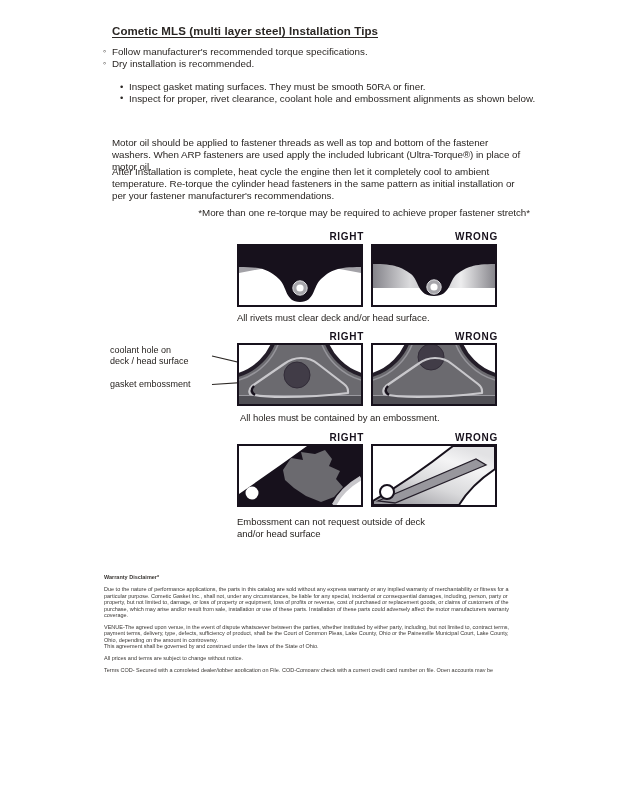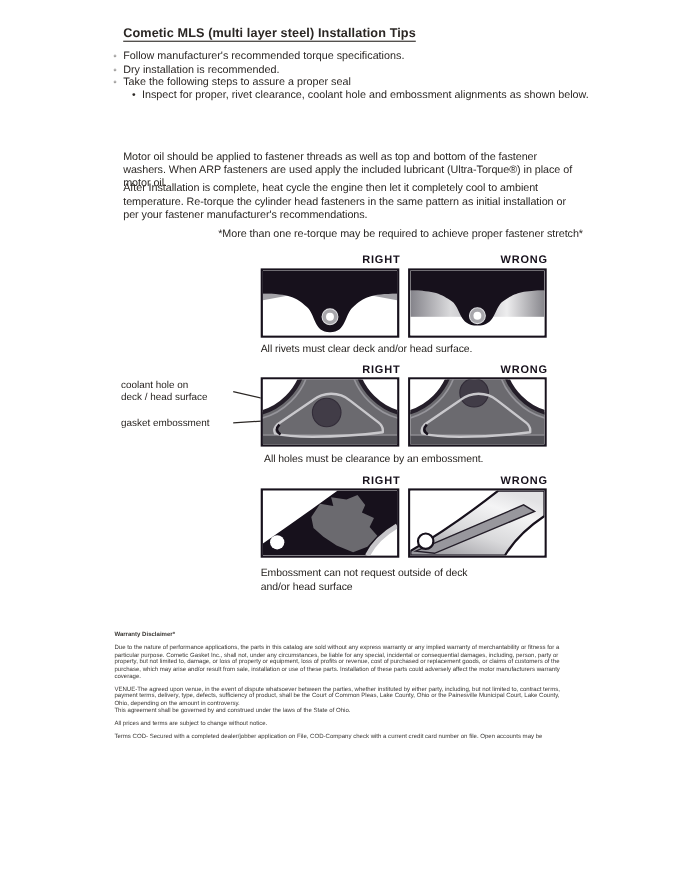--- a/index.html
+++ b/index.html
@@ -44,23 +44,23 @@
 </head>
 <body>
 
 <div class="page">
 
   <h1 class="abs title">Cometic MLS (multi layer steel) Installation Tips</h1>
 
   <div class="abs tips">
     <div class="li">Follow manufacturer's recommended torque specifications.</div>
     <div class="li">Dry installation is recommended.</div>
-    <div class="li">Take the following steps to assure a proper seal</div>
   </div>
   <div class="abs subtips">
+    <div class="li">Inspect gasket mating surfaces.  They must be smooth 50RA or finer.</div>
     <div class="li">Inspect for proper, rivet clearance, coolant hole and embossment alignments as shown below.</div>
   </div>
 
   <p class="abs bodytext para1">Motor oil should be applied to fastener threads as well as top and bottom of the fastener washers. When ARP fasteners are used apply the included lubricant (Ultra-Torque®) in place of motor oil.</p>
   <p class="abs bodytext para2">After Installation is complete, heat cycle the engine then let it completely cool to ambient temperature. Re-torque the cylinder head fasteners in the same pattern as initial installation or per your fastener manufacturer's recommendations.</p>
   <p class="abs bodytext note">*More than one re-torque may be required to achieve proper fastener stretch*</p>
 
   <div class="abs dg-label" style="left:237px; top:231px;">RIGHT</div>
   <div class="abs dg-label" style="left:371px; top:231px;">WRONG</div>
 
@@ -125,21 +125,21 @@
     <line x1="0" y1="50.5" x2="122" y2="50.5" stroke="#9b9aa0" stroke-width="1"></line>
     <circle cx="-16" cy="-22" r="59" fill="none" stroke="#96959b" stroke-width="1.5"></circle>
     <circle cx="138" cy="-22" r="59" fill="none" stroke="#96959b" stroke-width="1.5"></circle>
     <circle cx="-16" cy="-22" r="54" fill="#ffffff" stroke="#241e29" stroke-width="4"></circle>
     <circle cx="138" cy="-22" r="54" fill="#ffffff" stroke="#241e29" stroke-width="4"></circle>
     <circle cx="58" cy="12" r="13" fill="#413c47" stroke="#322c38" stroke-width="1"></circle>
     <path d="M11,49 Q9,45 13,41 L45,19 Q53,13 62,13 Q72,13 79,19 L105,39 Q109,42 109,46 L109,48 Q78,52 45,52 Q22,52 11,49 Z" fill="none" stroke="#c9c8cc" stroke-width="2.2" stroke-linejoin="round"></path>
     <path d="M15,41 Q10,46 16,50" fill="none" stroke="#17111c" stroke-width="2.4"></path>
   </svg>
 
-  <div class="abs cap" style="left:240px; top:412px;">All holes must be clearance by an embossment.</div>
+  <div class="abs cap" style="left:240px; top:412px;">All holes must be contained by an embossment.</div>
 
   <div class="abs dg-label" style="left:237px; top:432px;">RIGHT</div>
   <div class="abs dg-label" style="left:371px; top:432px;">WRONG</div>
 
   <svg class="abs panel" style="left:237px; top:444px;" viewBox="0 0 122 59" xmlns="http://www.w3.org/2000/svg">
     <rect x="0" y="0" width="122" height="59" fill="#ffffff"></rect>
     <path d="M0,48 Q32,26 68,0 H122 V33 Q102,43 94,59 H0 Z" fill="#17111c"></path>
     <path d="M122,32 Q103,43 95,59" fill="none" stroke="#c7c6ca" stroke-width="4.5"></path>
     <polygon points="44,24 52,12 64,14 62,6 76,8 86,4 93,13 90,20 101,25 97,33 104,41 95,51 82,56 67,50 55,42 46,34" fill="#6b6a6f"></polygon>
     <circle cx="13" cy="47" r="6.5" fill="#ffffff"></circle>

